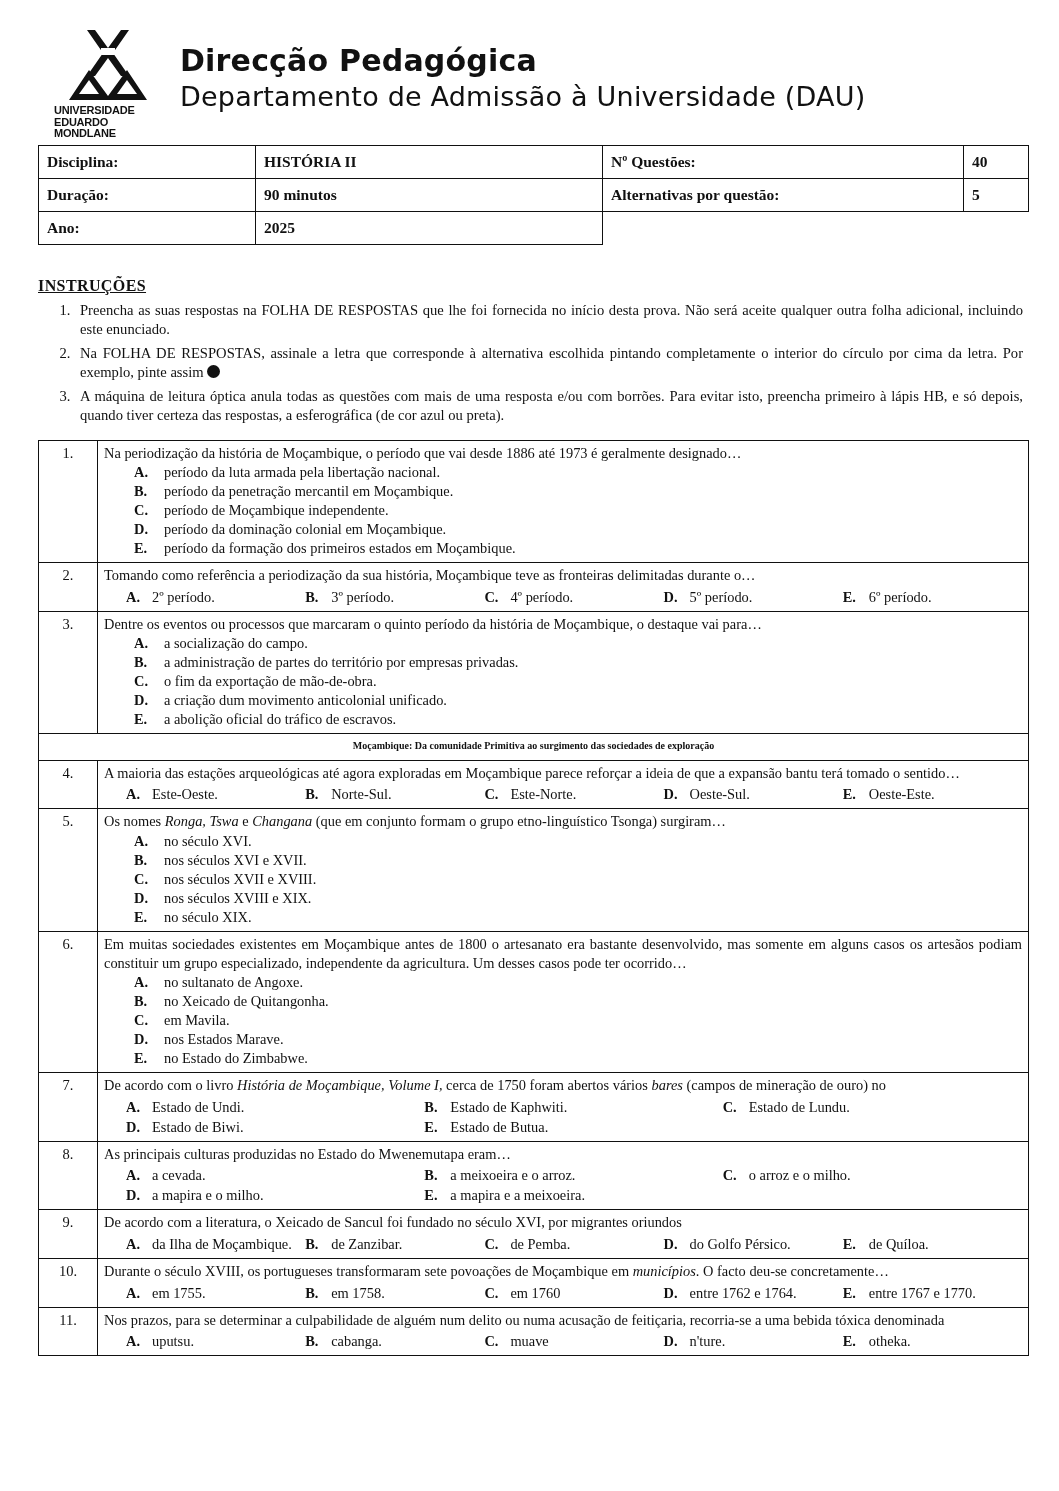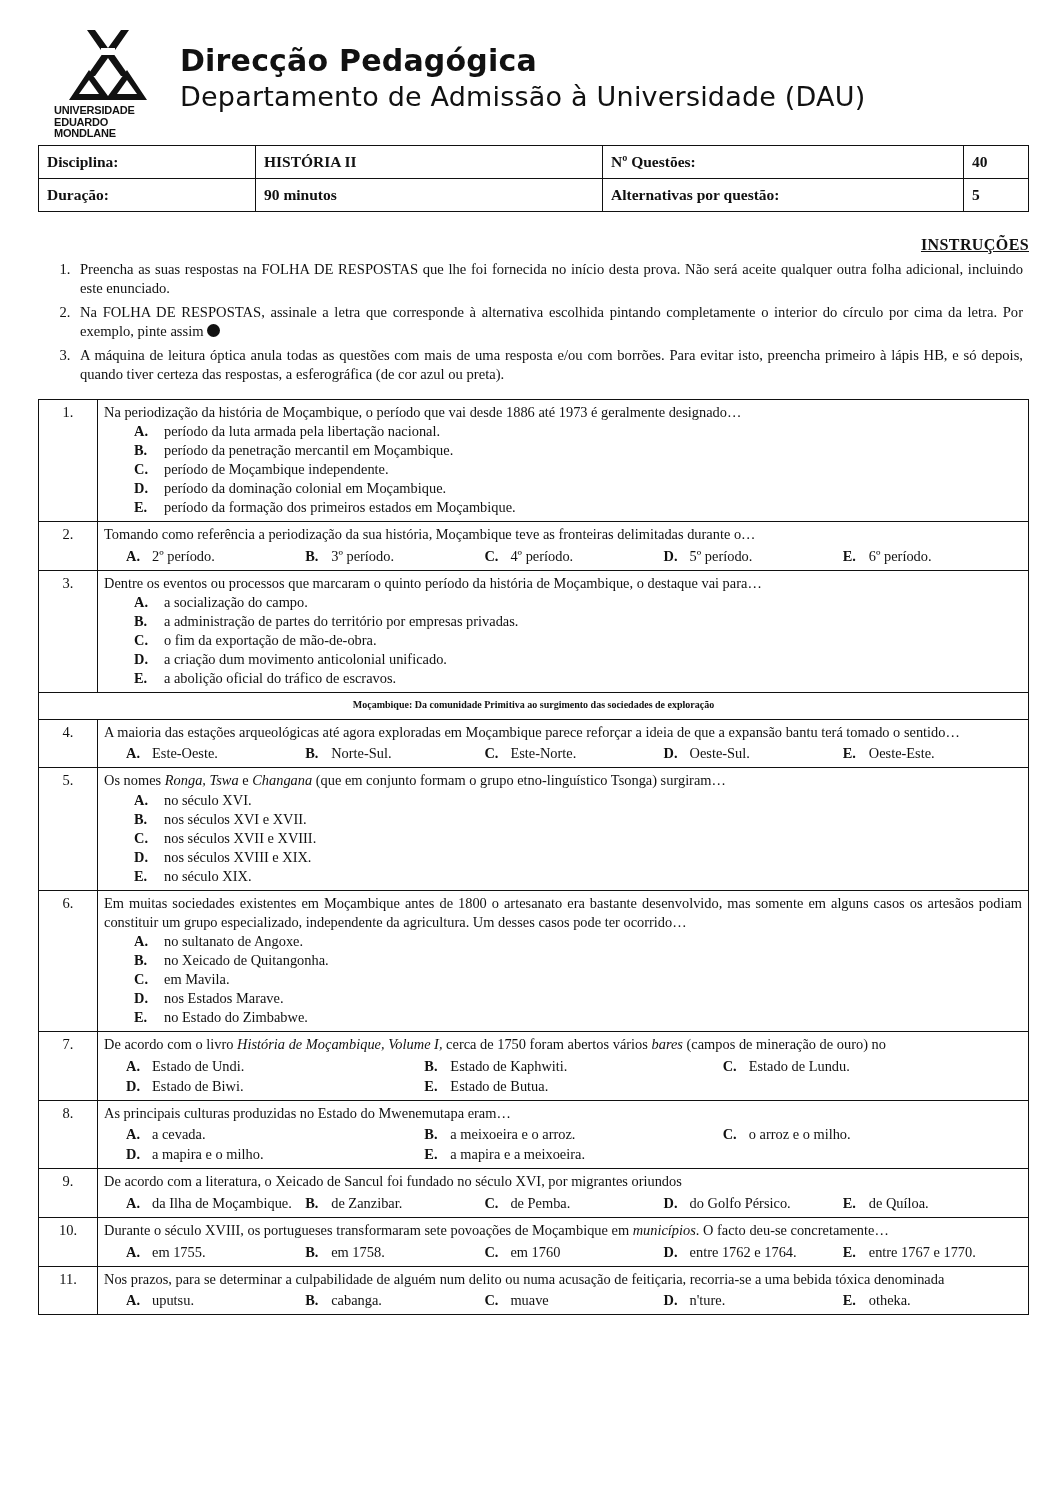--- a/index.html
+++ b/index.html
@@ -84,25 +84,25 @@
     font-size: 15.5px;
     vertical-align: middle;
     height: 22px;
   }
   td.lbl { font-weight: bold; width: 200px; }
   td.val { font-weight: bold; width: 330px; font-family: Liberation Serif, serif; }
   td.rlbl { font-weight: bold; text-align: left; }
   td.rval { font-weight: bold; width: 48px; text-align: left; }
   
   .instr-title {
-    text-align: right;
+    text-align: left;
     font-weight: bold;
     font-size: 16px;
     text-decoration: underline;
-    margin: 24px 0 6px 0;
+    margin: 32px 0 6px 0;
     letter-spacing: 0.4px;
   }
   ol.instructions {
     margin: 0 6px 0 6px;
     padding-left: 30px;
     font-size: 14.6px;
     line-height: 19.5px;
   }
   ol.instructions > li {
     margin-bottom: 4px;
@@ -208,20 +208,26 @@
       <td class="val">HISTÓRIA II</td>
       <td class="rlbl">Nº Questões:</td>
       <td class="rval">40</td>
     </tr>
     <tr>
       <td class="lbl">Duração:</td>
       <td class="val">90 minutos</td>
       <td class="rlbl">Alternativas por questão:</td>
       <td class="rval">5</td>
     </tr>
+    <tr>
+      <td class="lbl">Ano:</td>
+      <td class="val">2025</td>
+      <td style="border:none"></td>
+      <td style="border:none"></td>
+    </tr>
   </tbody>
     </table>
 
   <div class="instr-title">INSTRUÇÕES</div>
   <ol class="instructions">
     <li>Preencha as suas respostas na FOLHA DE RESPOSTAS que lhe foi fornecida no início desta prova. Não será aceite qualquer outra folha adicional, incluindo este enunciado.</li>
     <li>
       <span>Na FOLHA DE RESPOSTAS, assinale a letra que corresponde à alternativa escolhida pintando completamente o interior do círculo por cima da letra. Por exemplo, pinte assim</span><span class="blob"></span>
     </li>
     <li>A máquina de leitura óptica anula todas as questões com mais de uma resposta e/ou com borrões. Para evitar isto, preencha primeiro à lápis HB, e só depois, quando tiver certeza das respostas, a esferográfica (de cor azul ou preta).</li>

